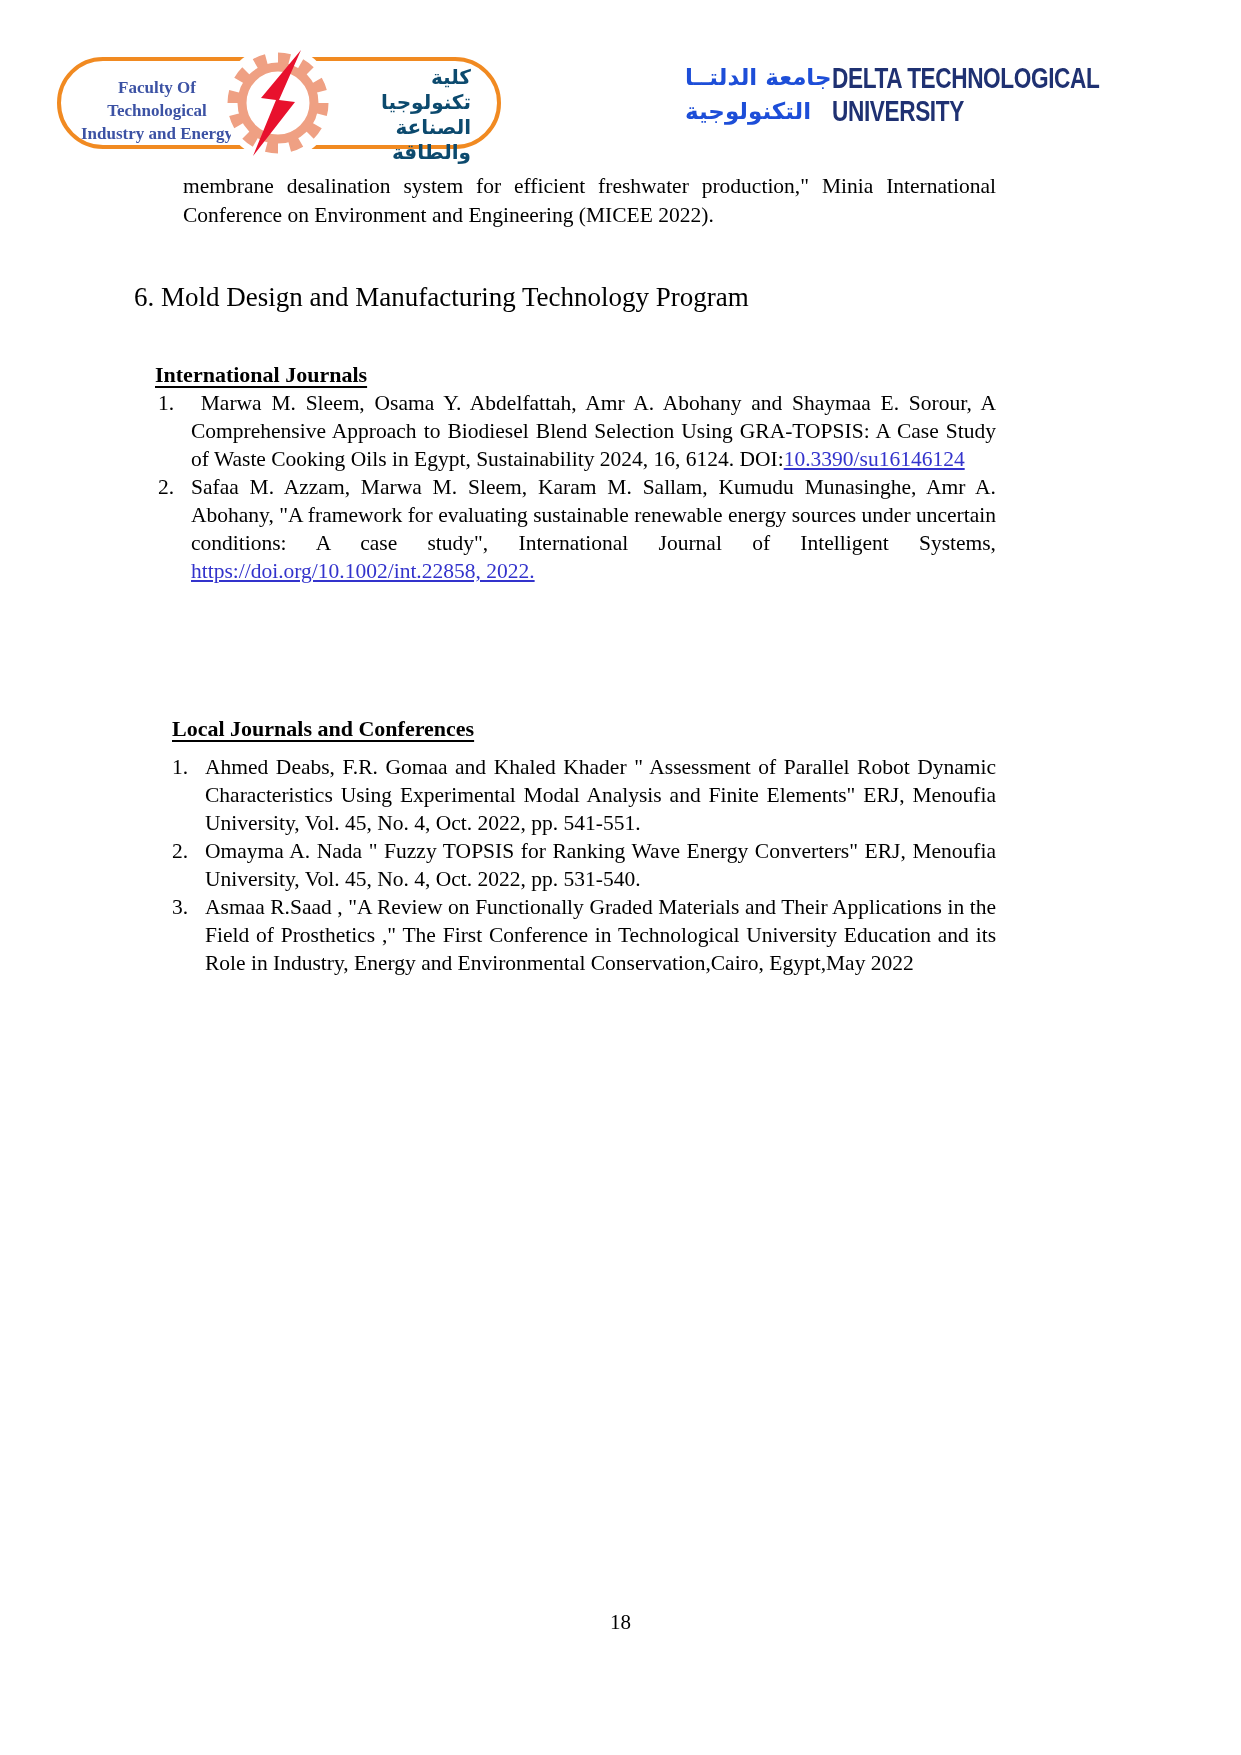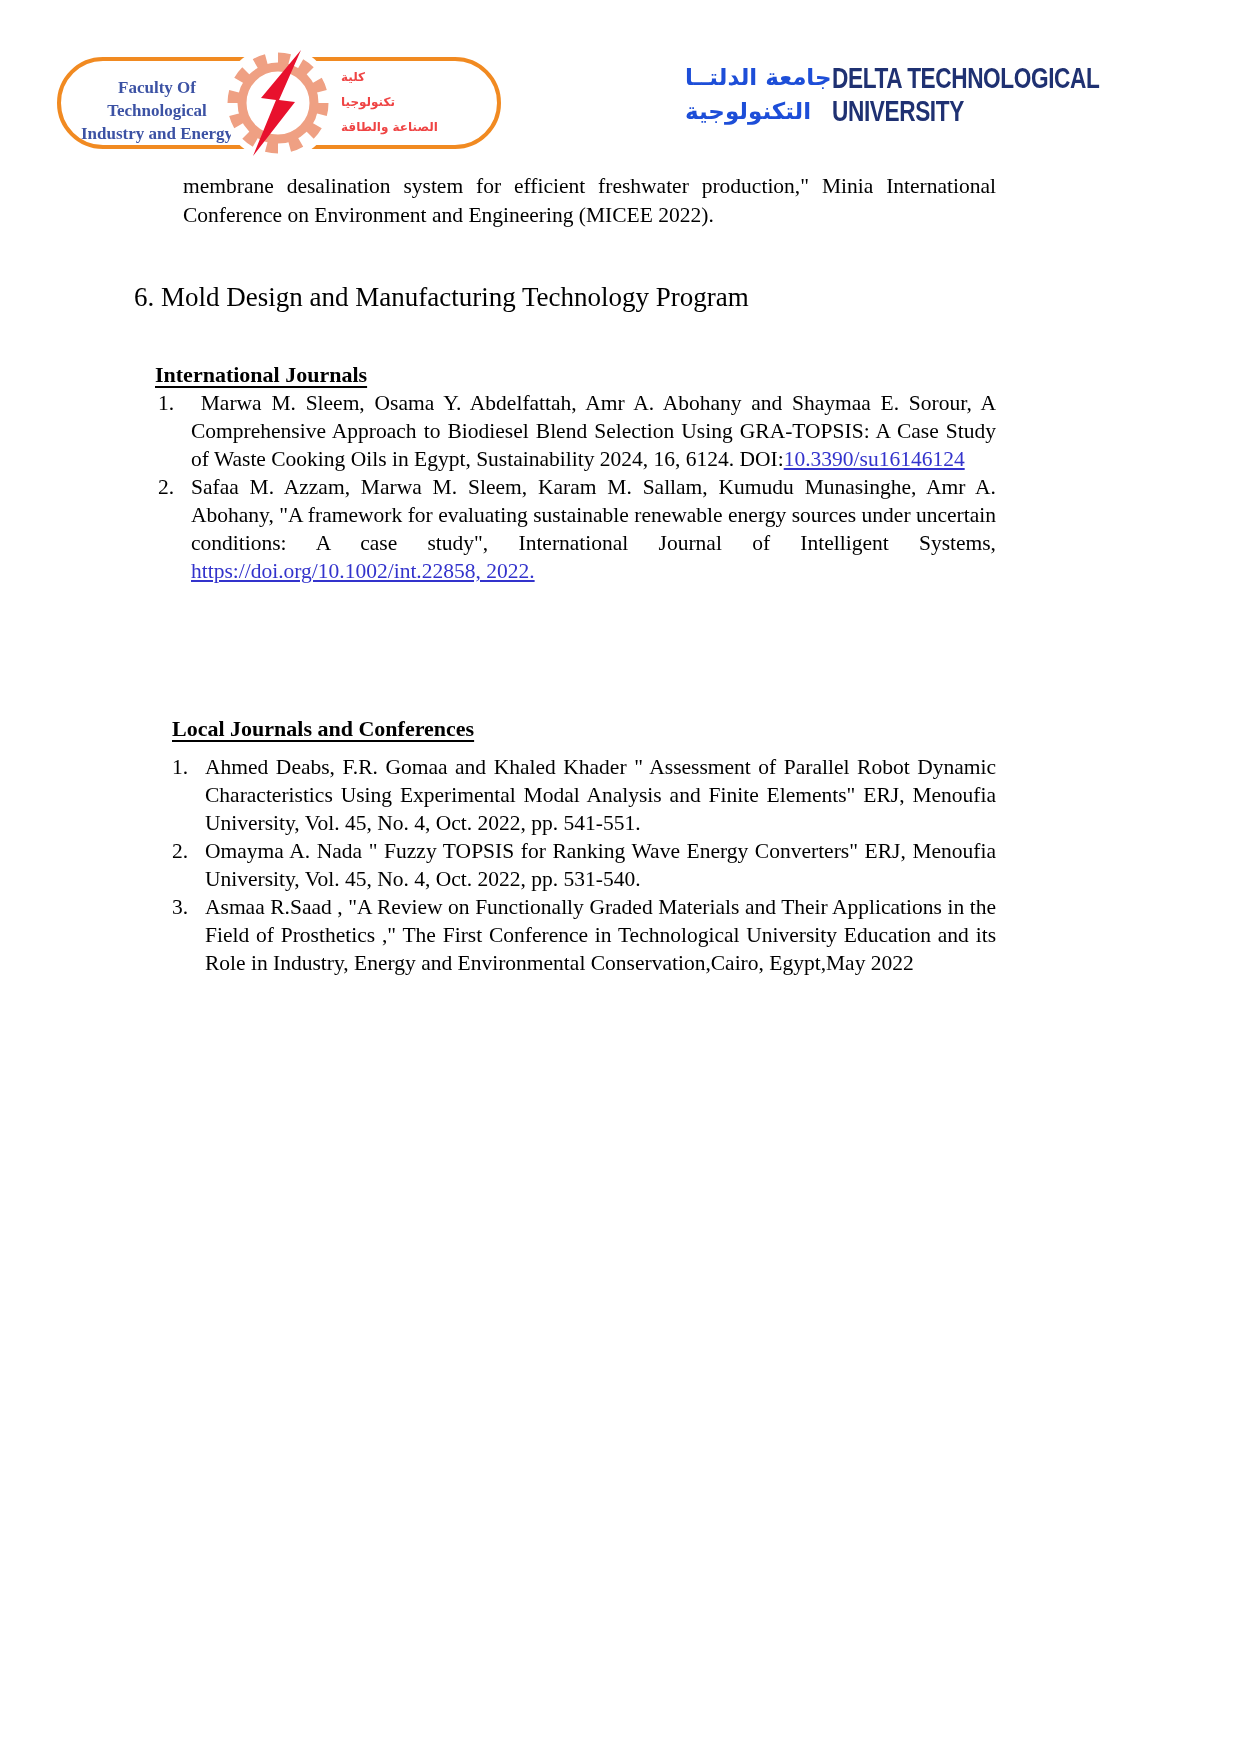--- a/index.html
+++ b/index.html
@@ -15,22 +15,22 @@
     border:4px solid #F18A21; border-radius:46px;
   }
   .faculty-eng {
     position:absolute; left:16px; top:7px; width:160px;
     text-align:center; color:#3C52A4; font-weight:bold; font-size:17px;
     line-height:23px; font-family:"Liberation Serif", serif;margin-top:8px;
   }
   .gear-wrap { position:absolute; left:152px; top:-19px; width:130px; height:122px; }
   .faculty-ar {
     position:absolute; right:26px; top:4px; width:130px;
-    direction:rtl; text-align:left; color:#ef4444; font-weight:bold;
-    font-size:12px; line-height:25px; font-family:"DejaVu Sans", sans-serif;
+    direction:rtl; text-align:right; color:#0c4a6e; font-weight:bold;
+    font-size:20px; line-height:25px; font-family:"DejaVu Sans", sans-serif;
   }
 
   .univ-logo { position:absolute; left:685px; top:46px; width:480px; height:110px; display:flex; align-items:flex-start; }
   .univ-ar {
     width:170px; padding-top:14px; direction:rtl; text-align:left;
     color:#1d4ed8; font-weight:bold; font-size:23px; line-height:34px;
     font-family:"DejaVu Sans", sans-serif; white-space:nowrap;
   }
   .dtu-emblem { margin:0 6px 0 10px; flex:0 0 auto; }
   .univ-eng {
@@ -134,14 +134,15 @@
       <span class="num">1.</span><span>Ahmed Deabs, F.R. Gomaa and Khaled Khader " Assessment of Parallel Robot Dynamic Characteristics Using Experimental Modal Analysis and Finite Elements" ERJ, Menoufia University, Vol. 45, No. 4, Oct. 2022, pp. 541-551.</span>
     </div>
     <div class="pub-item">
       <span class="num">2.</span><span>Omayma A. Nada " Fuzzy TOPSIS for Ranking Wave Energy Converters" ERJ, Menoufia University, Vol. 45, No. 4, Oct. 2022, pp. 531-540.</span>
     </div>
     <div class="pub-item">
       <span class="num">3.</span><span>Asmaa R.Saad , "A Review on Functionally Graded Materials and Their Applications in the Field of Prosthetics ," The First Conference in Technological University Education and its Role in Industry, Energy and Environmental Conservation,Cairo, Egypt,May 2022</span>
     </div>
   </div>
 
+  <div class="page-number">18</div>
 
 </div>
 
 </body></html>

